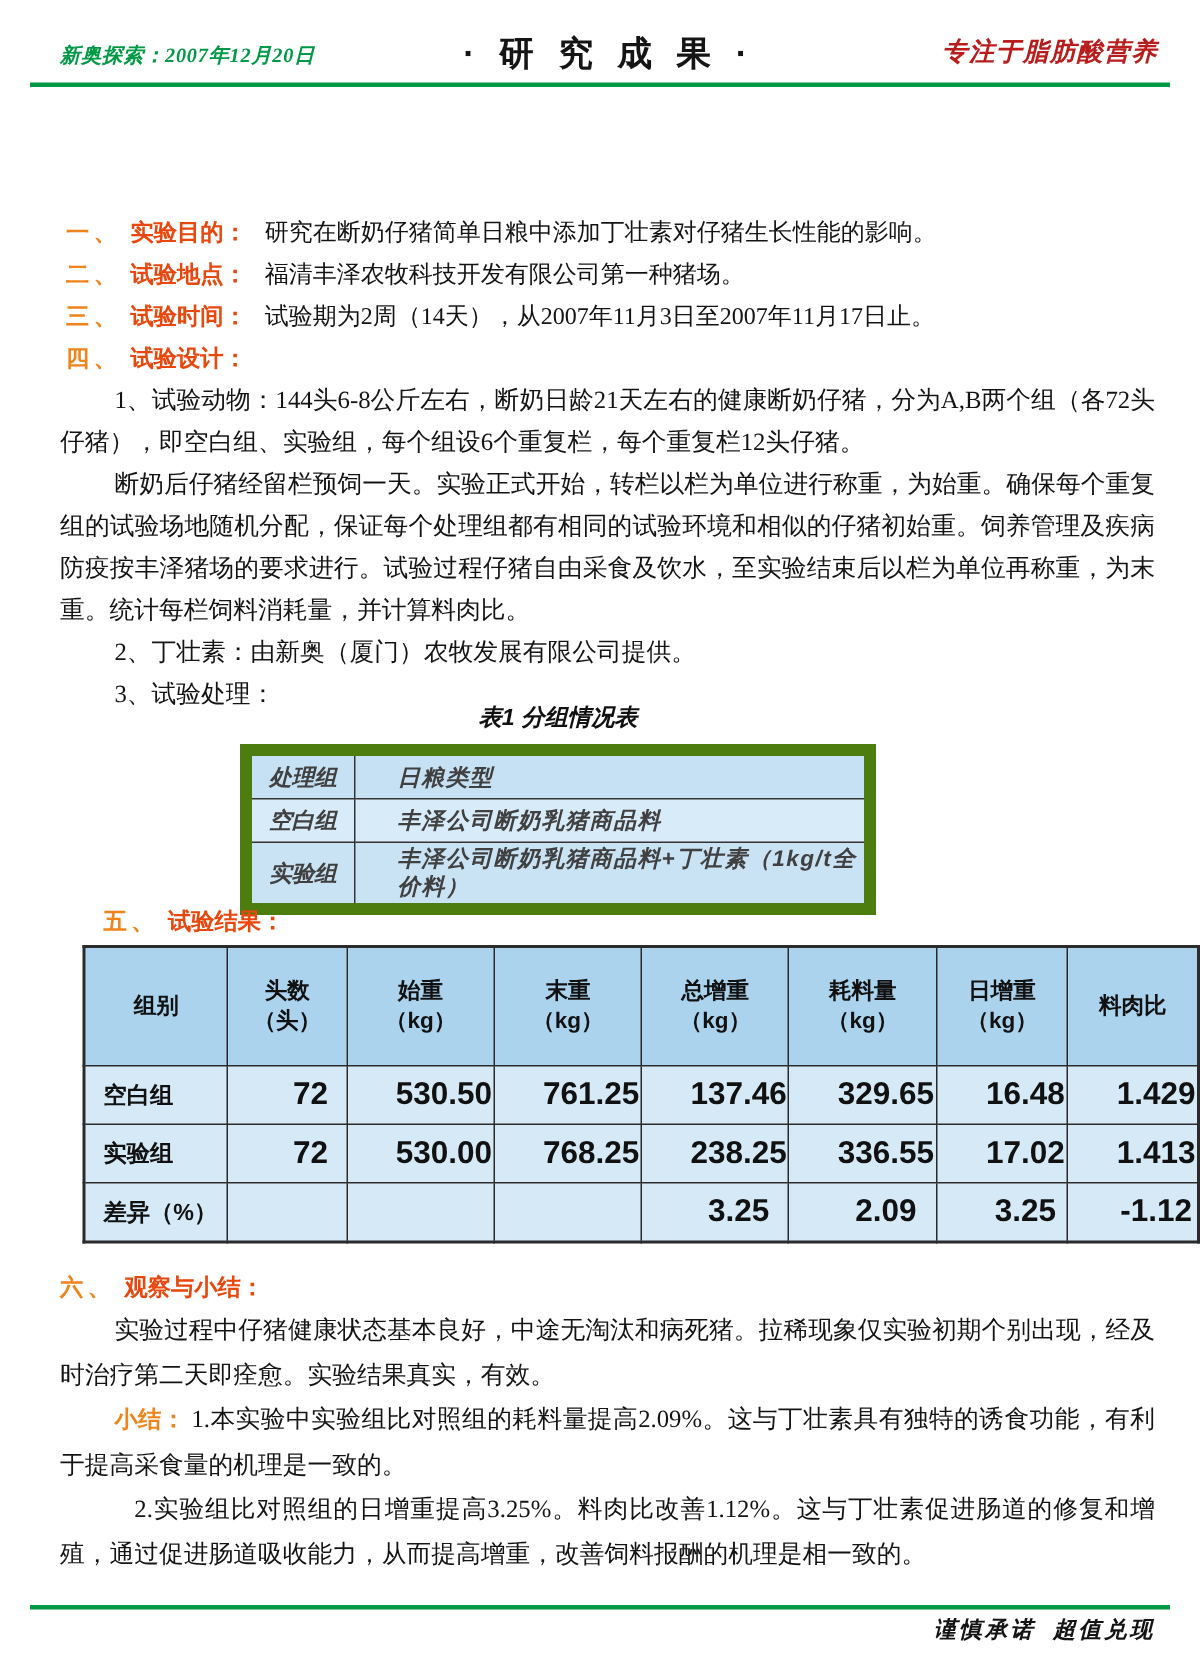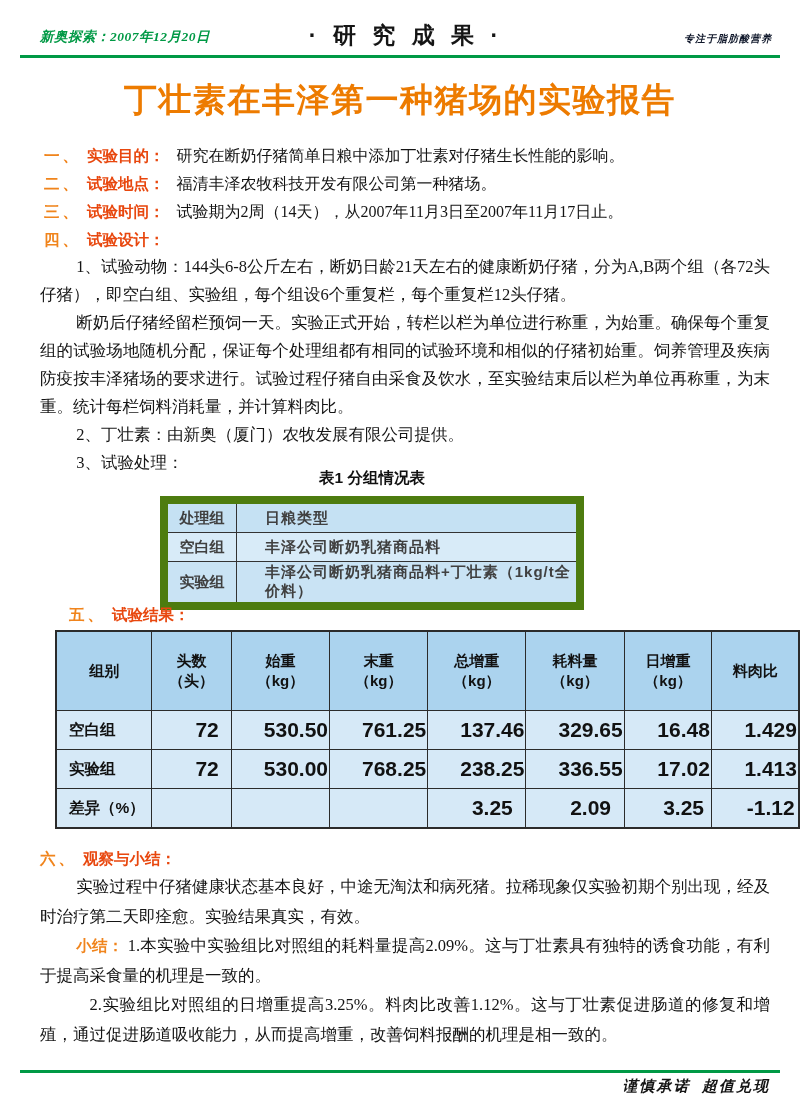--- a/index.html
+++ b/index.html
@@ -7,22 +7,22 @@
   .page{
     position:relative;width:800px;height:1108px;background:#ffffff;overflow:hidden;
     font-family:"Liberation Serif","DejaVu Serif",serif;color:#141414;
   }
   
   .masthead{position:absolute;top:0;left:40px;right:28px;height:53px;}
   .mast-left{position:absolute;left:0;bottom:7px;color:#009945;font-weight:bold;font-style:italic;
     font-size:13.5px;letter-spacing:.5px;font-family:"Liberation Serif",serif;}
   .mast-center{position:absolute;left:50%;transform:translateX(-50%);bottom:2px;color:#151515;
     font-family:"Liberation Sans","DejaVu Sans",sans-serif;font-weight:900;font-size:23px;letter-spacing:5px;white-space:pre;}
-  .mast-right{position:absolute;right:0;bottom:7px;color:#0f172a;font-weight:bold;font-style:italic;
-    font-size:10px;letter-spacing:1px;}
+  .mast-right{position:absolute;right:0;bottom:7px;color:#b91c1c;font-weight:bold;font-style:italic;
+    font-size:17px;letter-spacing:1px;}
   .rule{position:absolute;left:20px;width:760px;height:3px;background:#009945;}
   .rule-top{top:55px;}
   .rule-bottom{top:1070px;}
   
   .doc-title{position:absolute;top:78px;left:0;width:100%;margin:0;text-align:center;
     font-size:33px;font-weight:bold;color:#ED7B00;letter-spacing:1.5px;
     font-family:"Liberation Serif","DejaVu Serif",serif;}
   
   .sec-list{position:absolute;top:145px;left:44px;width:730px;}
   .sec-line{margin:0 0 7px 0;line-height:21px;font-size:16px;}
@@ -34,21 +34,21 @@
   .pos-results{position:absolute;top:604px;left:40px;margin-left:29px;}
   .pos-obs{position:absolute;top:848px;left:40px;}
   
   .design-block{position:absolute;top:253px;left:40px;width:730px;}
   .obs-block{position:absolute;top:872px;left:40px;width:730px;}
   .para{margin:0;line-height:28px;font-size:16.5px;text-align:justify;text-indent:2.2em;}
   .obs-block .para{line-height:29.5px;}
   .para-indent3{text-indent:3em;}
   .summary-label{color:#F0841C;margin-right:4px;}
   
-  .t1-block{position:absolute;top:468px;left:0;width:744px;}
+  .t1-block{position:absolute;top:468px;left:0;width:744px;font-style:italic;}
   .t1-title{text-align:center;font-family:"Liberation Sans","DejaVu Sans",sans-serif;
     font-weight:bold;font-size:15.5px;color:#111;margin-bottom:7px;}
   .t1{margin:0 auto;border-collapse:collapse;width:424px;border:8px solid #4d7c0f;
     font-family:"Liberation Sans","DejaVu Sans",sans-serif;font-weight:bold;font-size:15px;color:#404040;}
   .t1 td{border:1.5px solid #333;height:26px;}
   .t1 .c1{width:66px;text-align:center;}
   .t1 .c2{padding-left:28px;letter-spacing:1px;}
   .t1-r1{background:#C5E1F3;}
   .t1-r2{background:#D8EBF8;}
   .t1-r3{background:#C9E3F4;}
@@ -69,21 +69,20 @@
 
 <div class="page">
 
   <div class="masthead">
     <span class="mast-left">新奥探索：2007年12月20日</span>
     <span class="mast-center">· 研 究 成 果 ·</span>
     <span class="mast-right">专注于脂肪酸营养</span>
   </div>
   <div class="rule rule-top"></div>
 
-  <h1 class="doc-title">丁壮素在丰泽第一种猪场的实验报告</h1>
 
   <div class="sec-list">
     <p class="sec-line">
       <span class="sec-num">一、</span>
       <span class="sec-label">实验目的：</span>
       <span class="sec-text">研究在断奶仔猪简单日粮中添加丁壮素对仔猪生长性能的影响。</span>
     </p>
     <p class="sec-line">
       <span class="sec-num">二、</span>
       <span class="sec-label">试验地点：</span>

